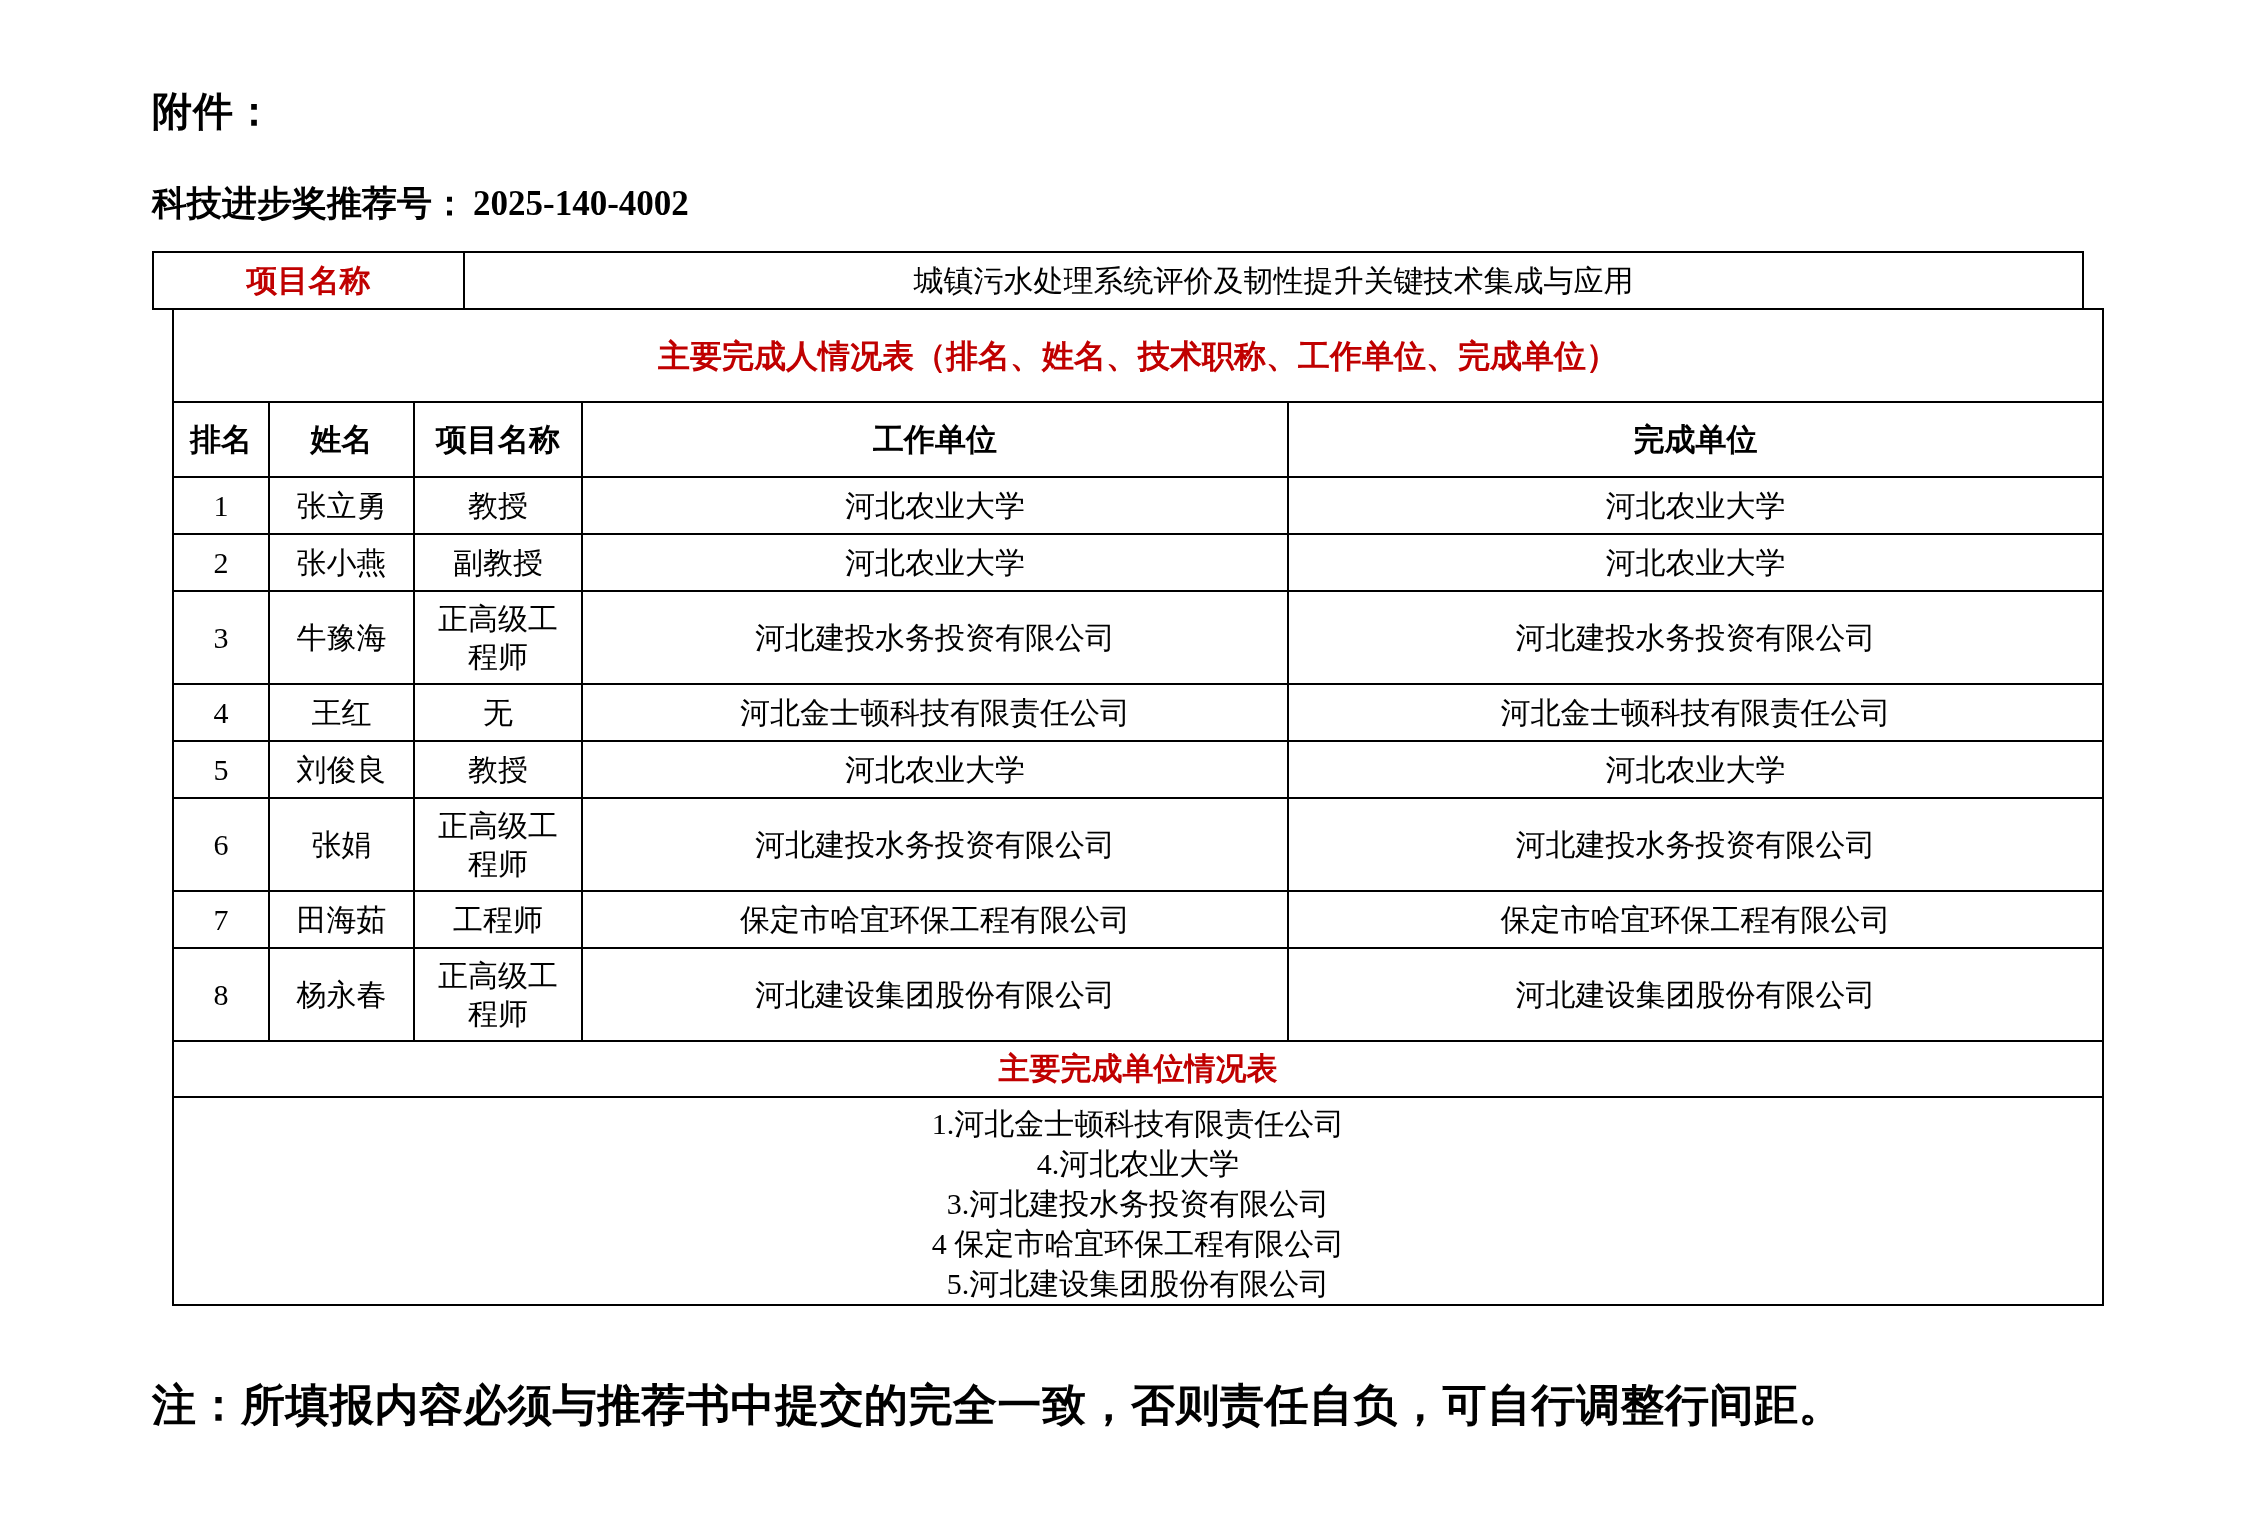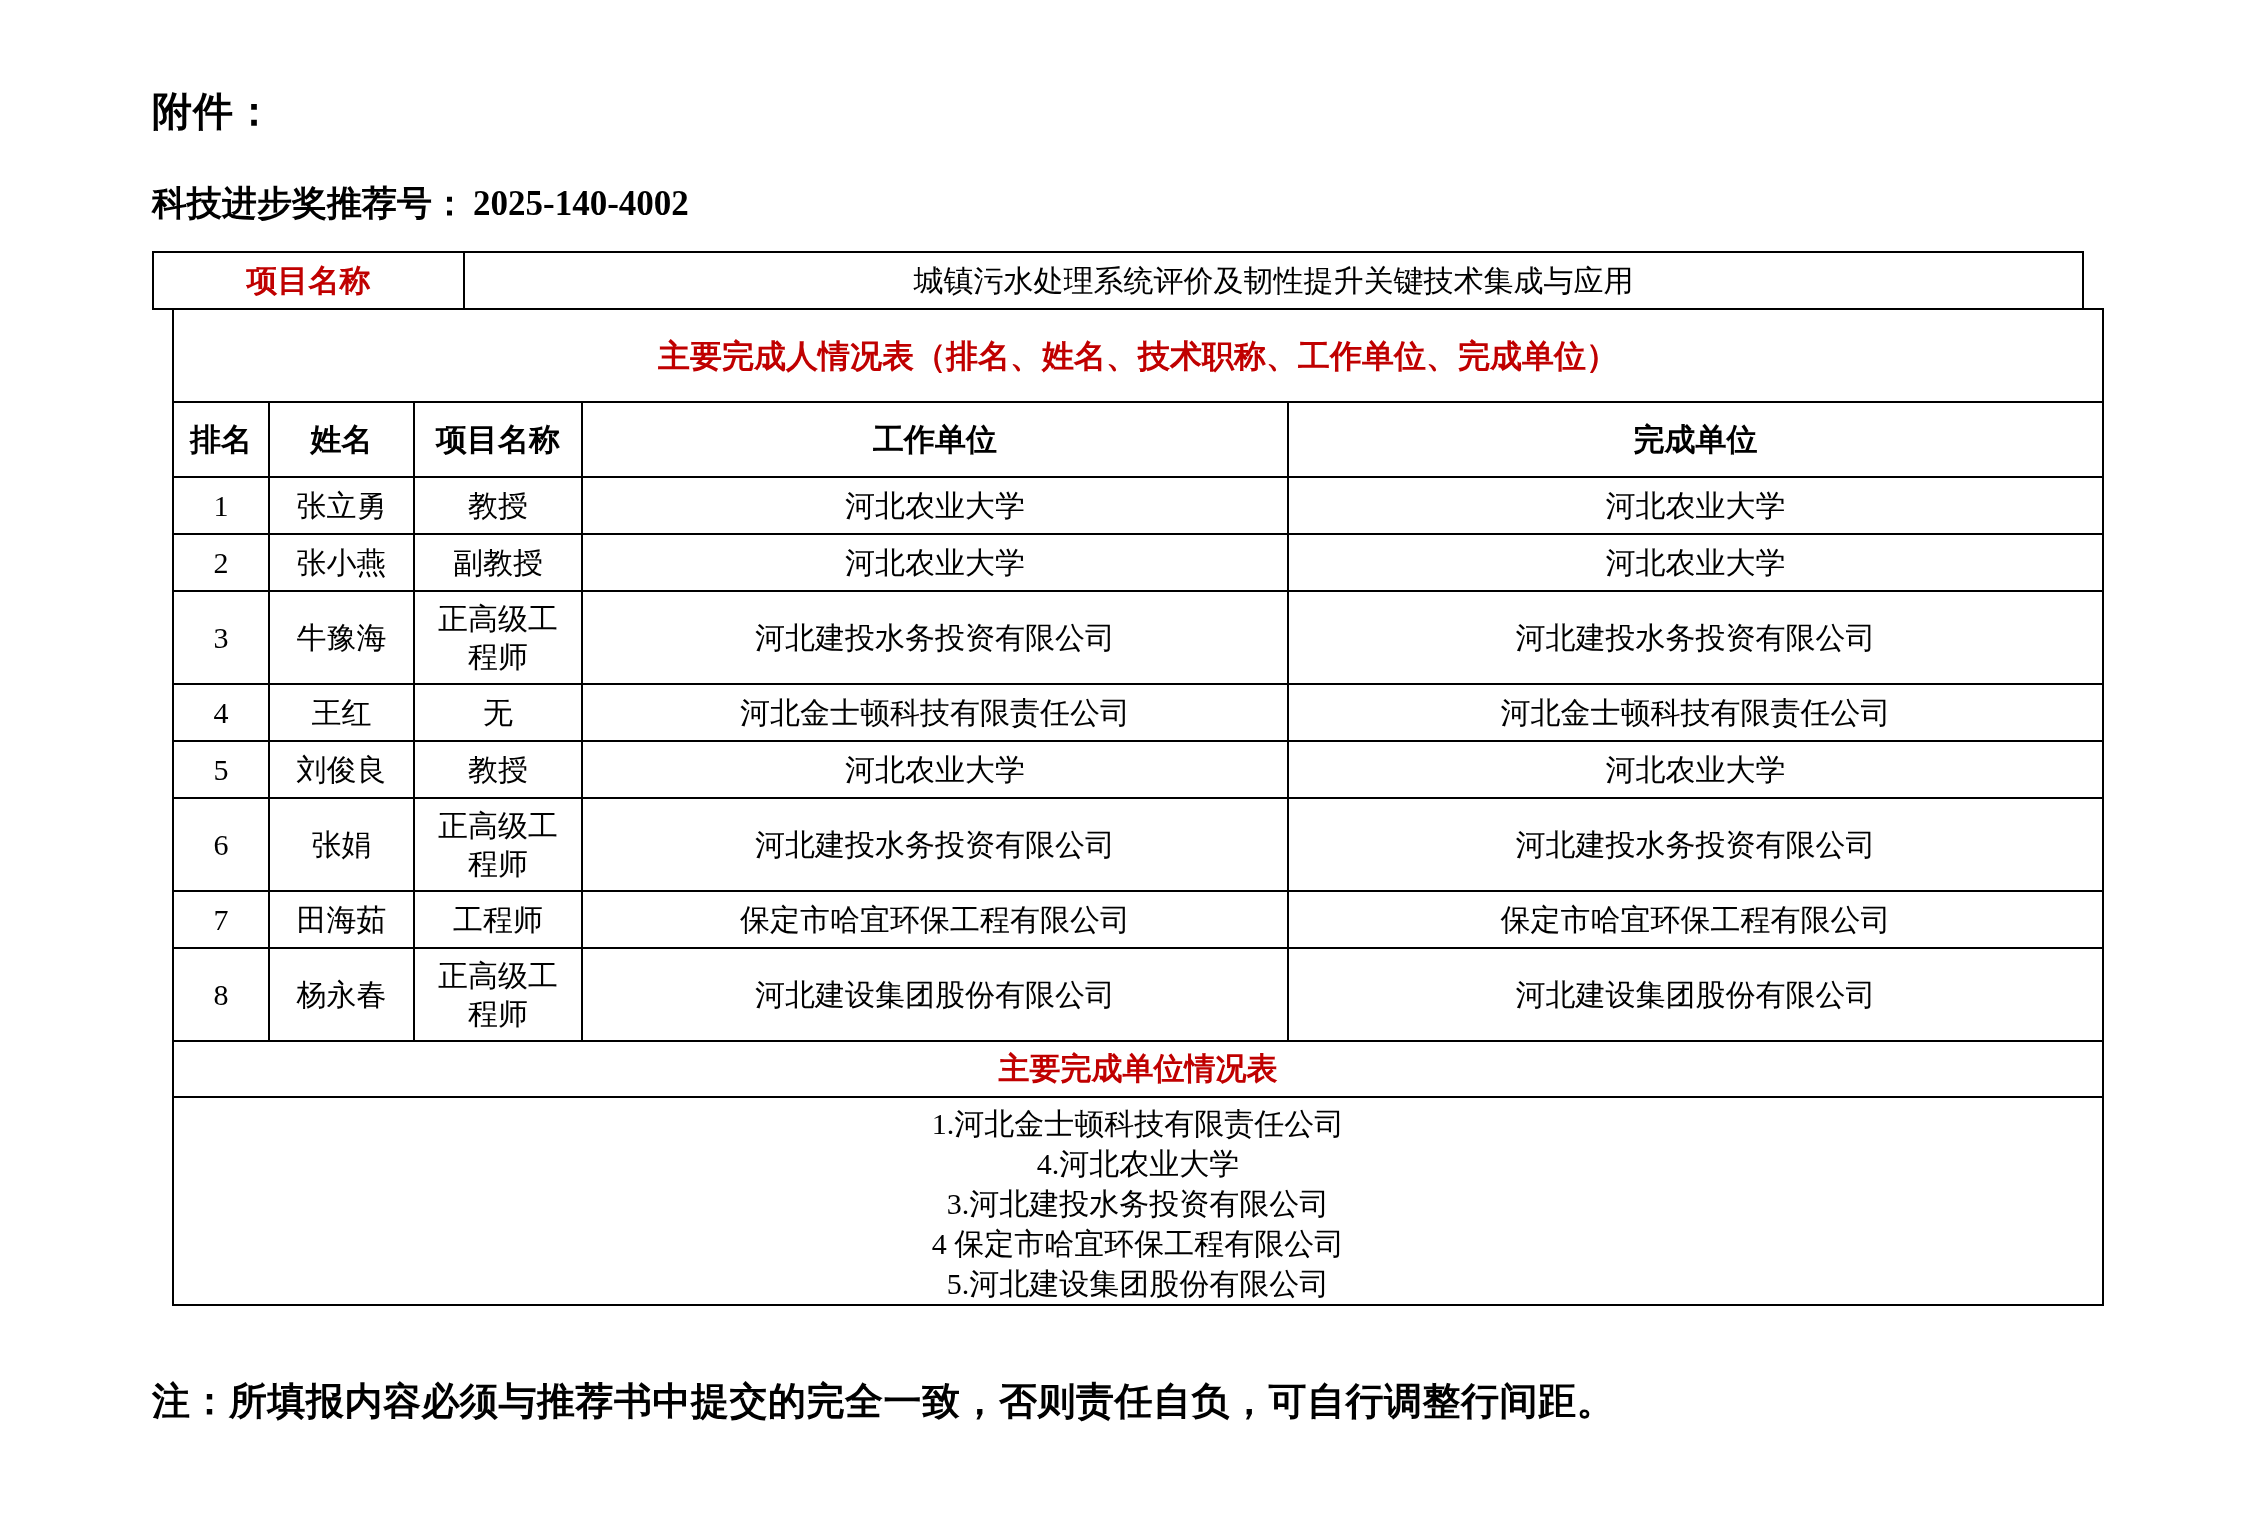--- a/index.html
+++ b/index.html
@@ -69,21 +69,21 @@
   .units-cell .unit-item {
     font-size: 30px;
     line-height: 40px;
     white-space: nowrap;
   }
   .note {
     position: absolute;
     left: 152px;
     top: 1376px;
     font-weight: bold;
-    font-size: 38px;
+    font-size: 44px;
     white-space: nowrap;
     letter-spacing: 0.5px;
   }
 </style>
 </head>
 <body>
 
 <div class="page">
 
   <div class="attachment">附件：</div>

